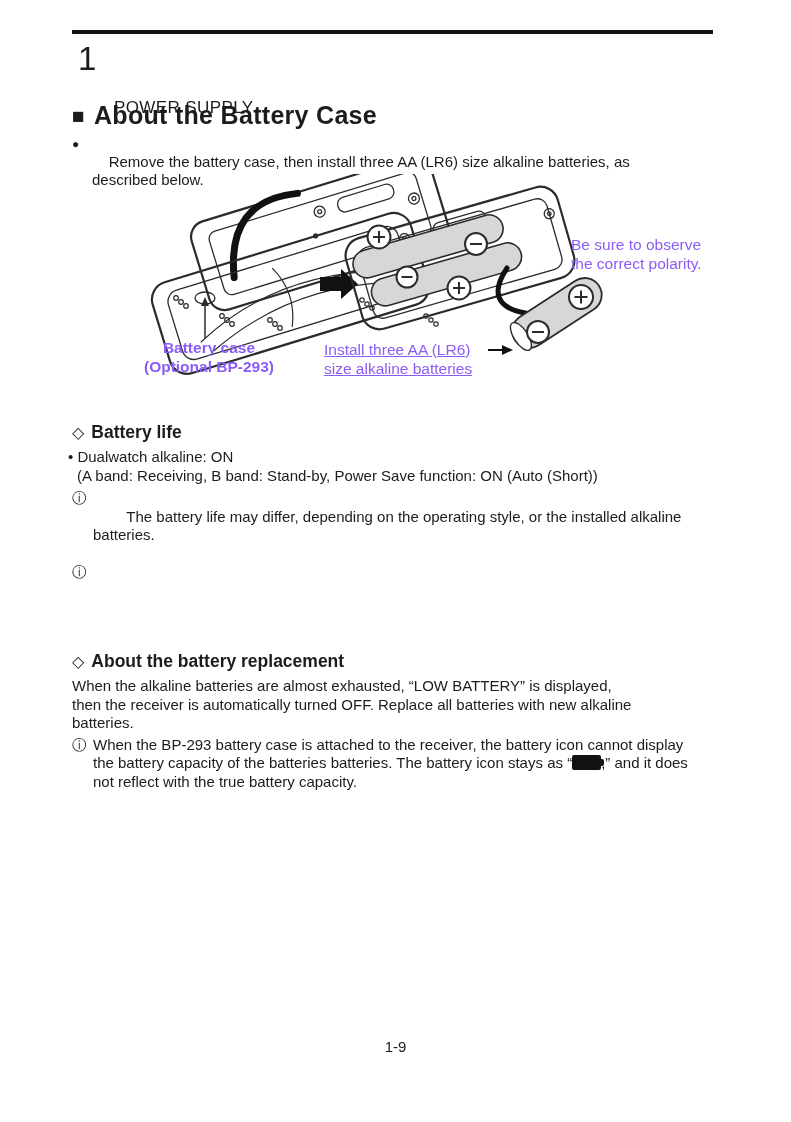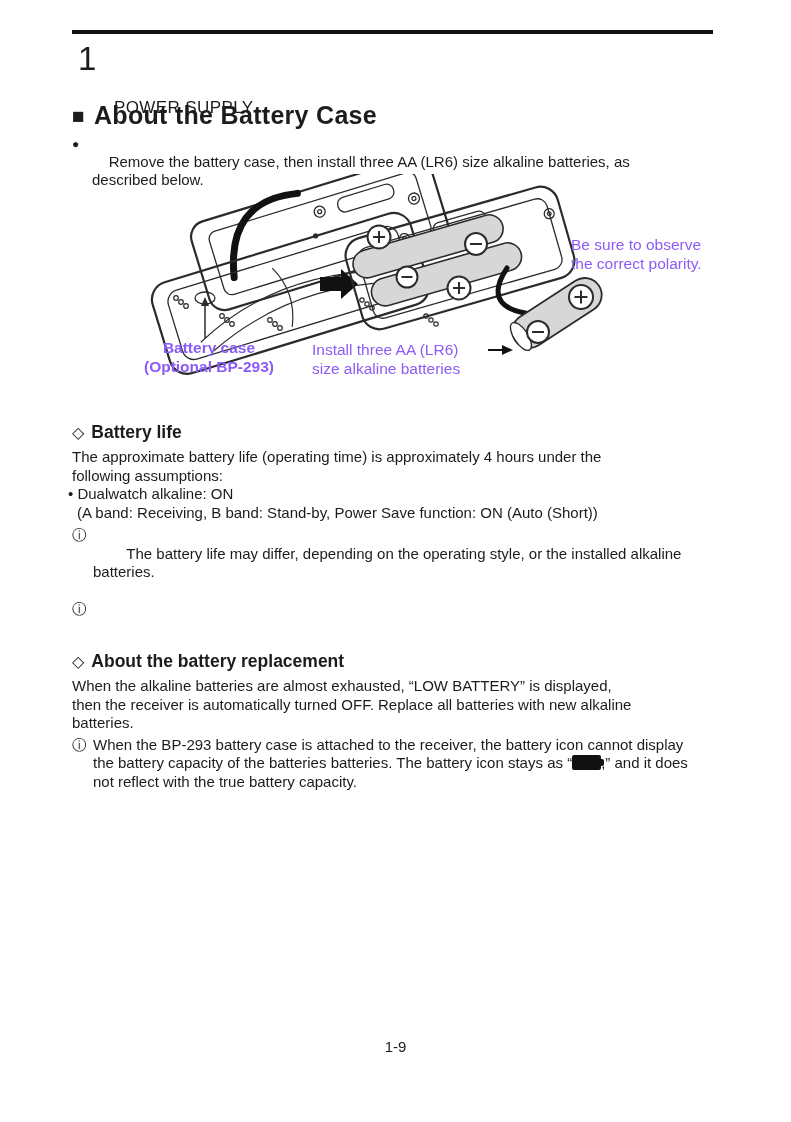--- a/index.html
+++ b/index.html
@@ -16,21 +16,21 @@
   
   .main-heading{left:72px;top:101px;font-size:25px;font-weight:bold;letter-spacing:0.3px;display:flex;align-items:center;}
   .main-heading .sq{font-size:21px;margin-right:9px;line-height:1;}
   
   .intro{left:72px;top:134px;font-size:15px;line-height:18.5px;padding-left:20px;}
   .intro .bullet{position:absolute;left:0;top:1px;font-size:12px;}
   
   .figure{left:0;top:172px;width:791px;height:216px;}
   .fig-label{position:absolute;font-size:15.5px;line-height:18.5px;color:#8b5cf6;}
   .lbl-case{left:118px;top:167px;width:182px;text-align:center;white-space:pre-line;font-weight:bold;}
-  .lbl-install{left:312px;top:169px;white-space:pre;}
+  .lbl-install{left:324px;top:169px;white-space:pre;text-decoration:underline;}
   .lbl-polarity{left:571px;top:64px;white-space:pre;}
   
   .section{left:72px;width:660px;font-size:15px;line-height:18.5px;}
   .sec-battery-life{top:422px;}
   .sec-replacement{top:651px;}
   .sec-head{font-size:17.5px;font-weight:bold;line-height:21px;display:flex;align-items:center;margin-bottom:5px;}
   .sec-head .dia{font-size:16px;margin-right:7px;font-weight:normal;}
   .para{white-space:pre;}
   .assumption{white-space:pre;margin-left:-4px;}
   .assumption-detail{white-space:pre;padding-left:5px;}
@@ -176,22 +176,20 @@
 size alkaline batteries</div>
     <div class="fig-label lbl-polarity">Be sure to observe
 the correct polarity.</div>
   </div>
 
   <div class="abs section sec-battery-life">
     <div class="sec-head">
       <span class="dia">◇</span>
       <span>Battery life</span>
     </div>
-    <div class="para">The approximate battery life (operating time) is approximately 4 hours under the
-following assumptions:</div>
     <div class="assumption">• Dualwatch alkaline: ON</div>
     <div class="assumption-detail">(A band: Receiving, B band: Stand-by, Power Save function: ON (Auto (Short))</div>
     <div class="notes">
       <div class="note">
         <span class="info-ic">ⓘ</span><span>The battery life may differ, depending on the operating style, or the installed alkaline
 batteries.</span>
       </div>
       <div class="note">
         <span class="info-ic">ⓘ</span>
       </div>

